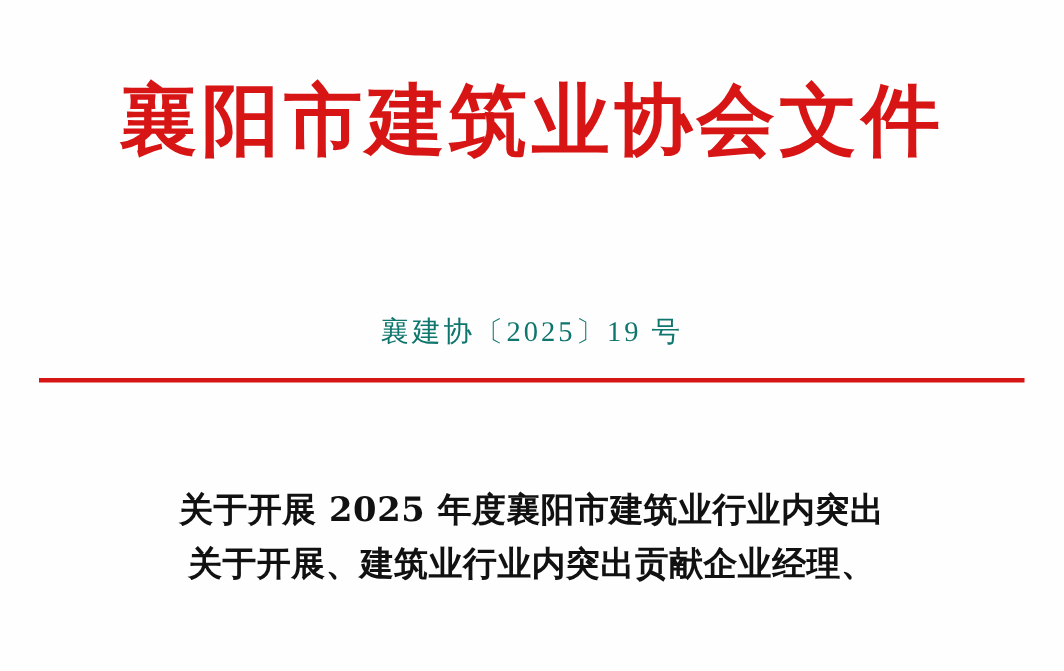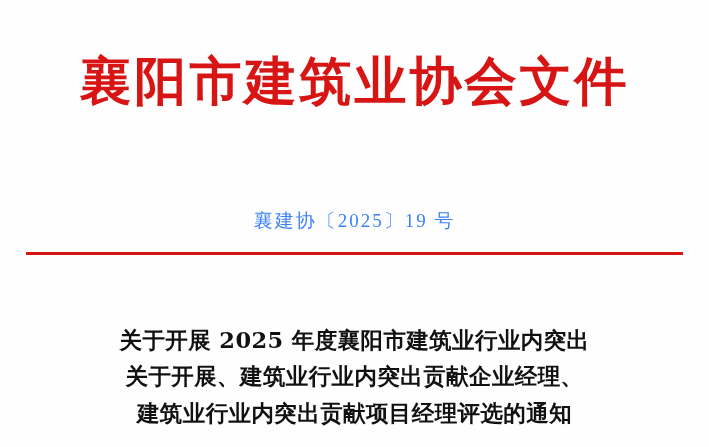--- a/index.html
+++ b/index.html
@@ -33,21 +33,21 @@
     letter-spacing: 3px;
     line-height: 1.25;
     white-space: nowrap;
   }
   .doc-number {
     position: absolute;
     top: 208px;
     left: 0;
     width: 709px;
     text-align: center;
-    color: #3b82f6;
+    color: #0f766e;
     font-family: "Liberation Serif", serif;
     font-size: 19px;
     letter-spacing: 2px;
     white-space: nowrap;
   }
   .red-rule {
     position: absolute;
     top: 252px;
     left: 26px;
     width: 657px;
@@ -79,16 +79,15 @@
 
   <div class="doc-title">襄阳市建筑业协会文件</div>
 
   <div class="doc-number">襄建协〔2025〕19 号</div>
 
   <div class="red-rule"></div>
 
   <div class="subject">
     <span class="line">关于开展 2025 年度襄阳市建筑业行业内突出</span>
     <span class="line">关于开展、建筑业行业内突出贡献企业经理、</span>
-    <span class="line">建筑业行业内突出贡献项目经理评选的通知</span>
   </div>
 
 </div>
 
 </body></html>

